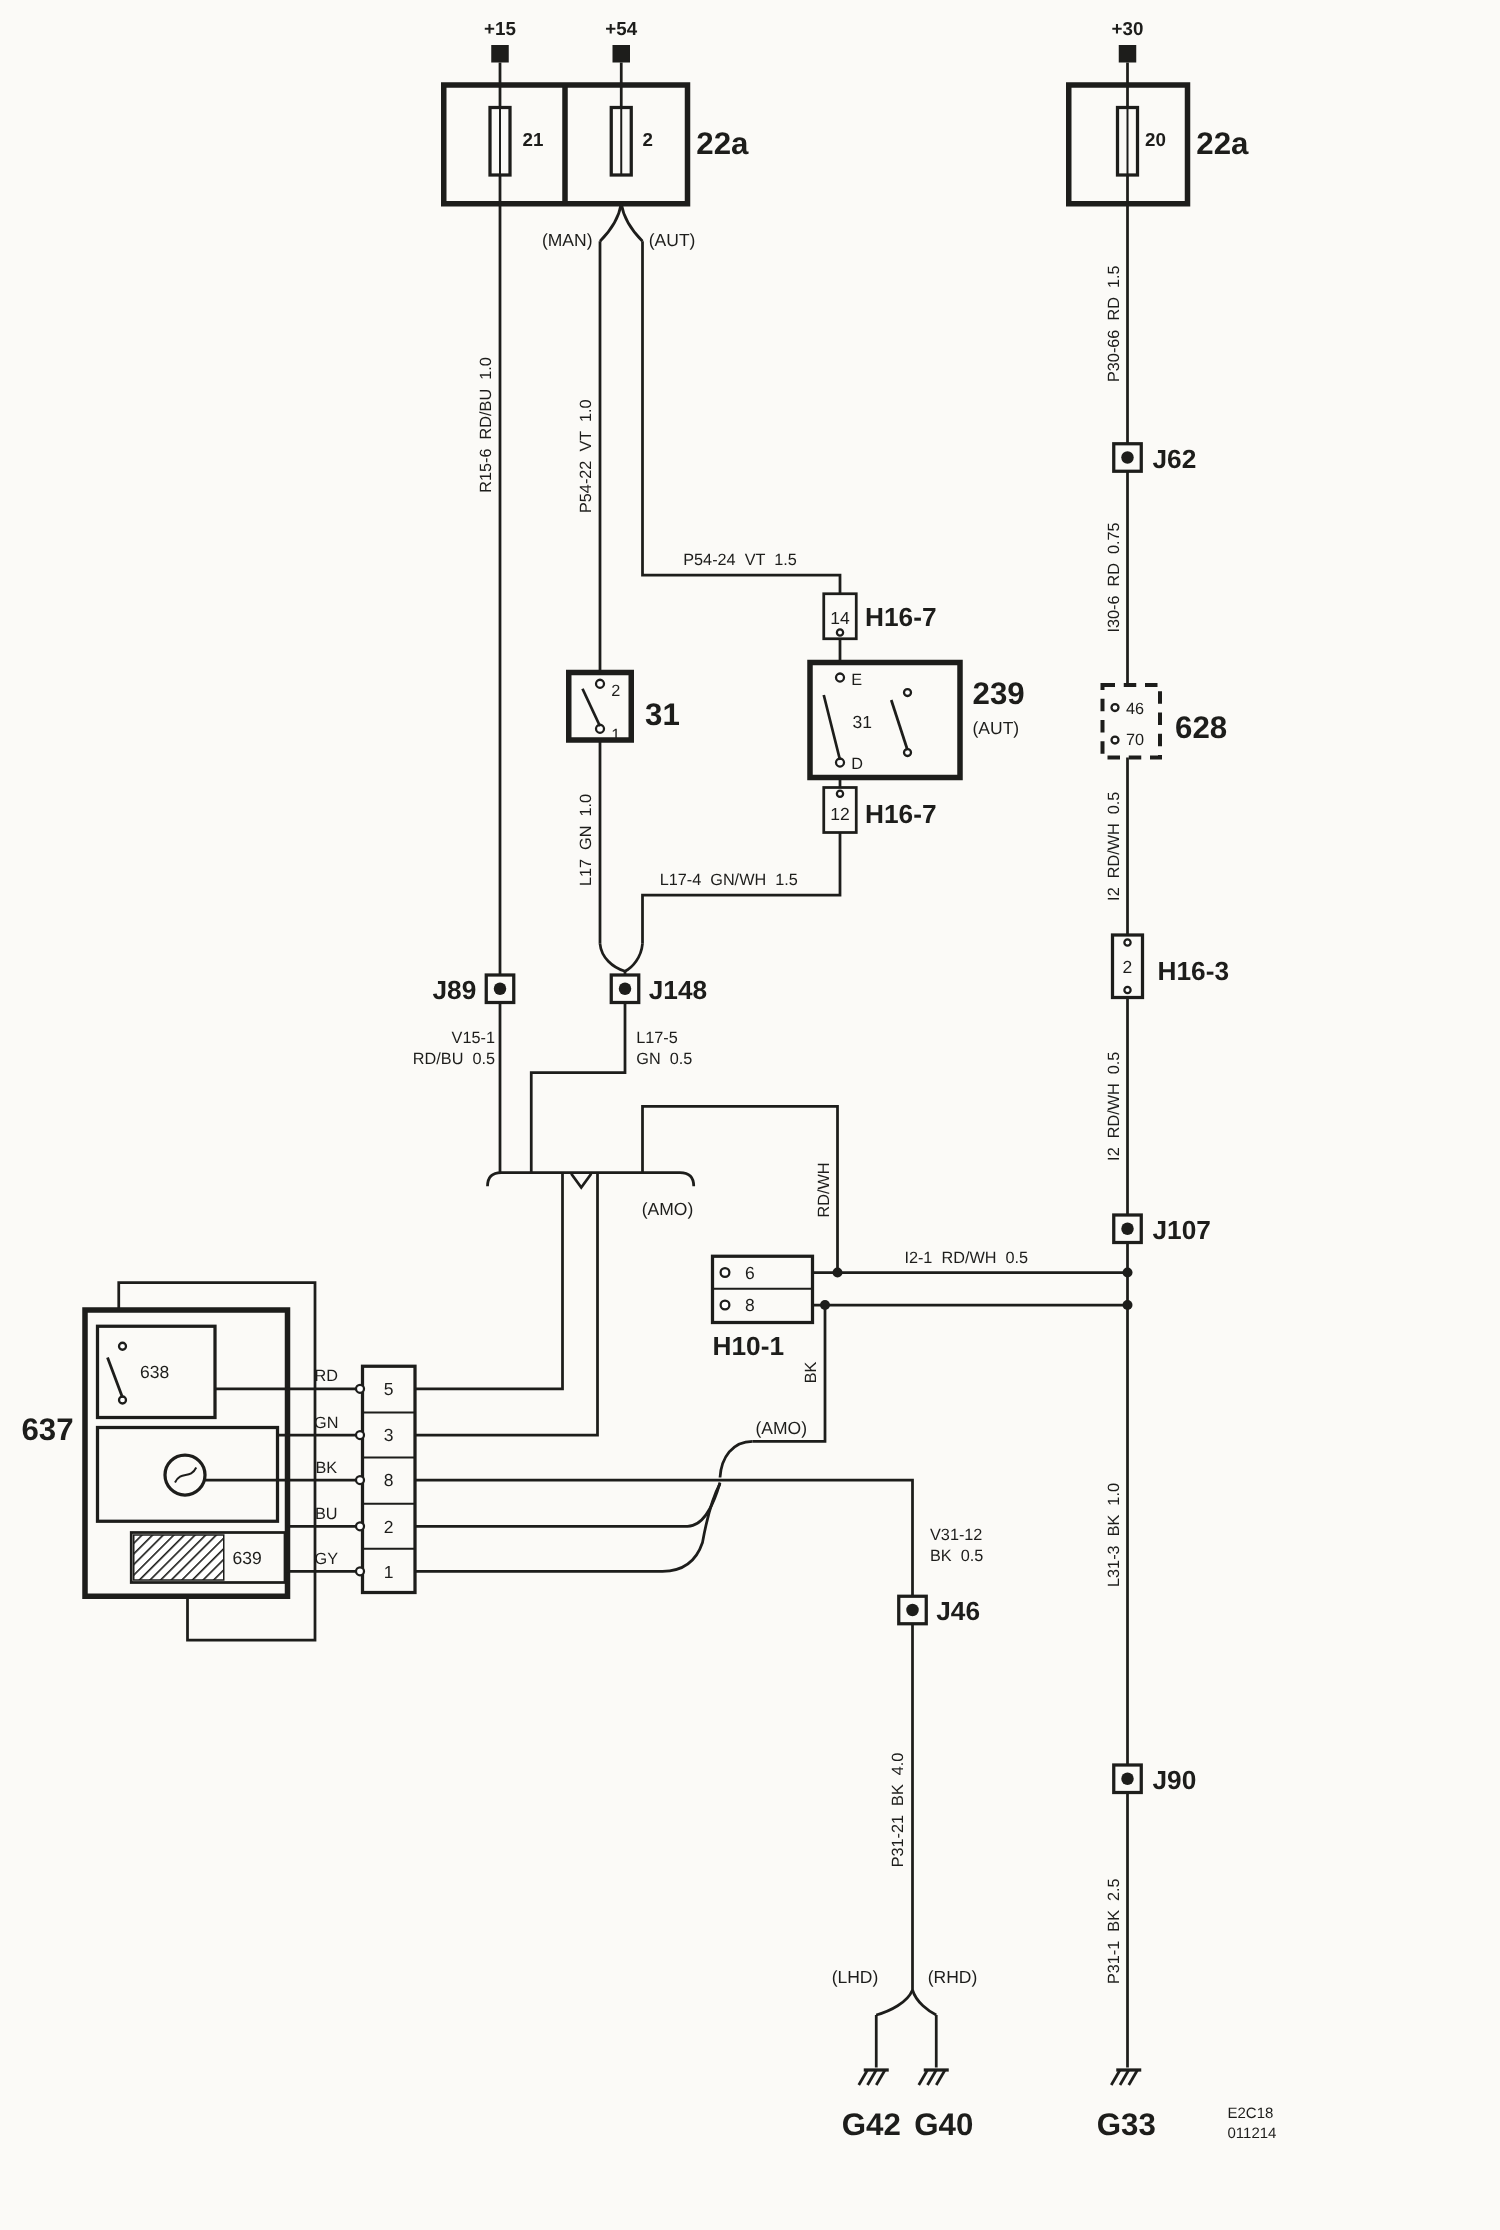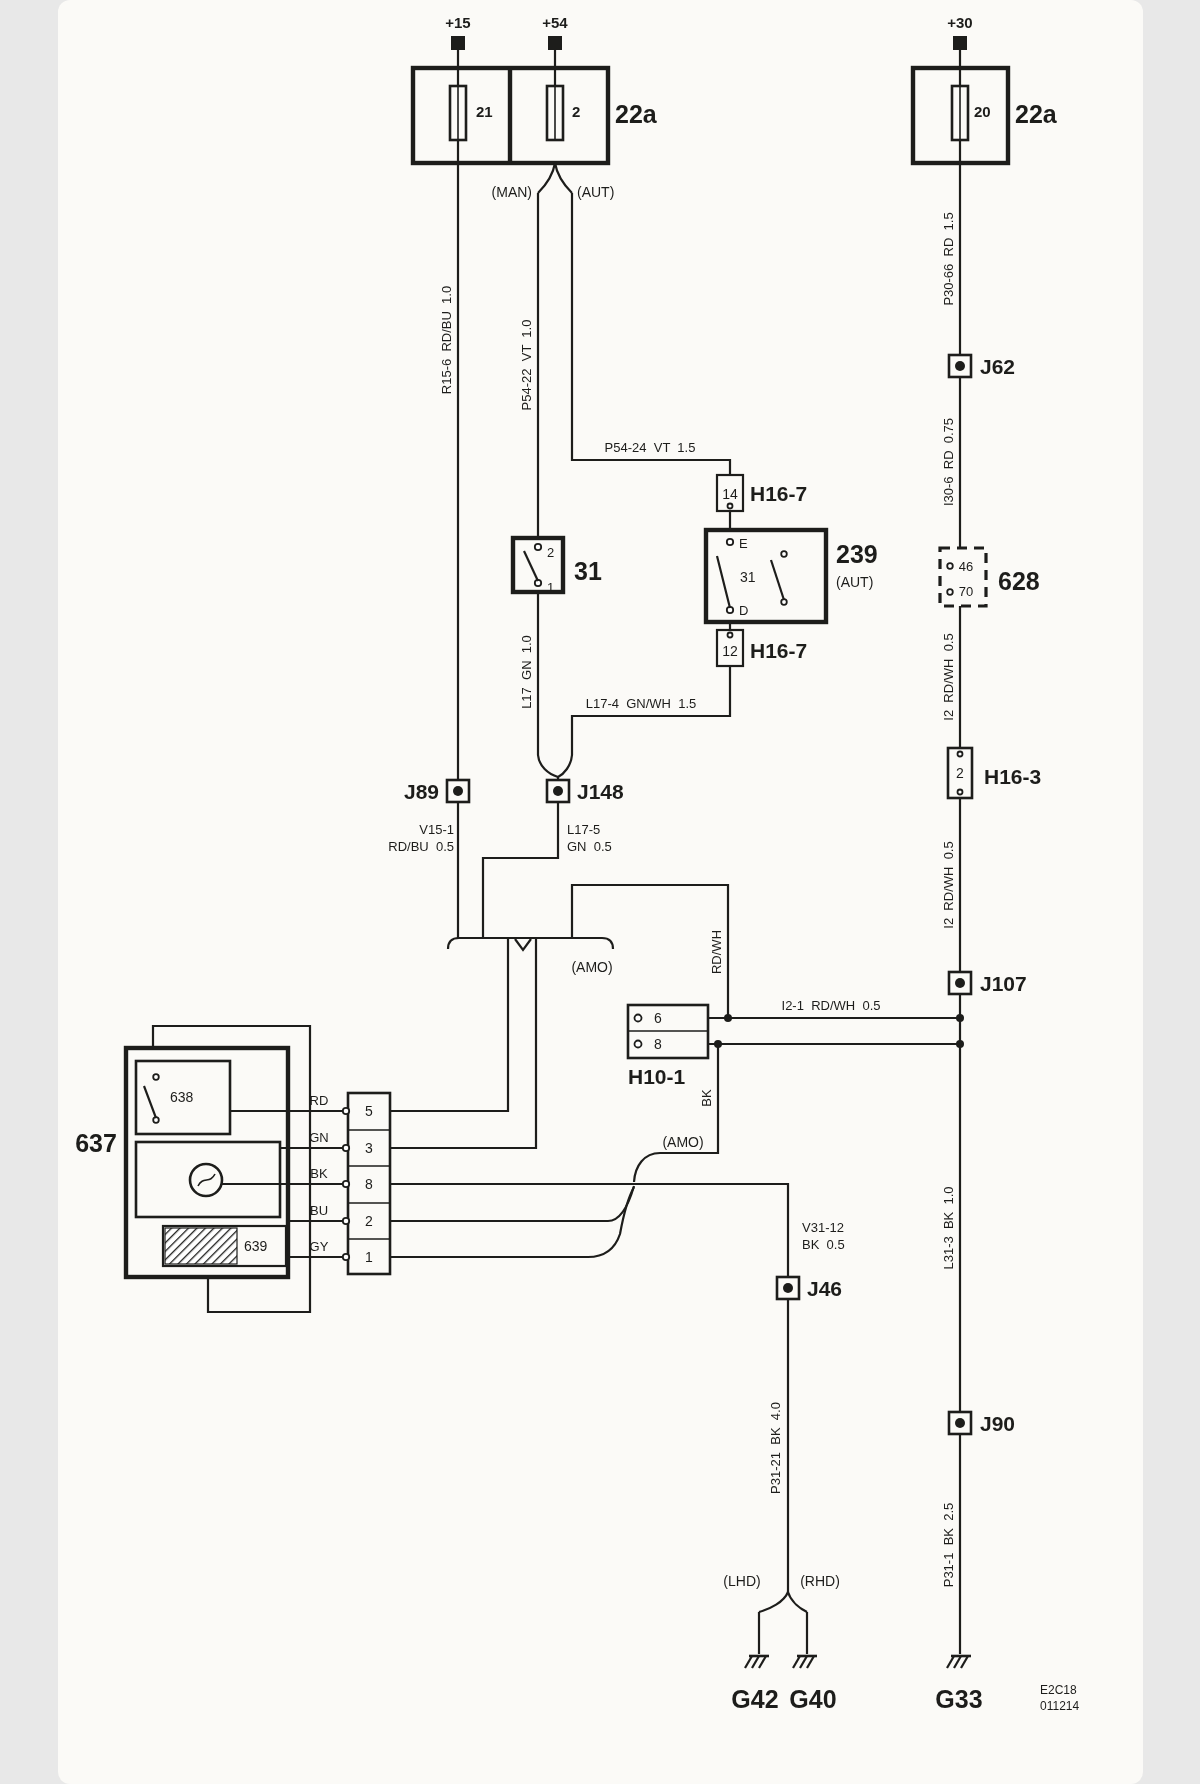--- a/index.html
+++ b/index.html
@@ -1,16 +1,16 @@
 <!DOCTYPE html>
 <html><head>
 <meta charset="utf-8">
 <style>
   html,body{margin:0;padding:0;background:#e8e8e8;}
-  .sheet{width:1085px;height:1784px;background:#fbfaf7;position:relative;margin:0 auto;overflow:hidden;border-radius:12px;}
+  .sheet{width:1200px;height:1784px;background:#fbfaf7;position:relative;margin:0 auto;overflow:hidden;}
   svg{display:block;}
   text{fill:#1d1d1b;font-family:"Liberation Sans",sans-serif;white-space:pre;}
   .t12{font-size:12px;}
   .t13{font-size:13px;}
   .t14{font-size:14px;}
   .t15{font-size:15px;font-weight:bold;}
   .med{font-size:21px;font-weight:bold;}
   .big{font-size:25px;font-weight:bold;}
   .st{stroke:#1d1d1b;fill:none;stroke-linecap:butt;}
   .w1{stroke-width:1.6;}

